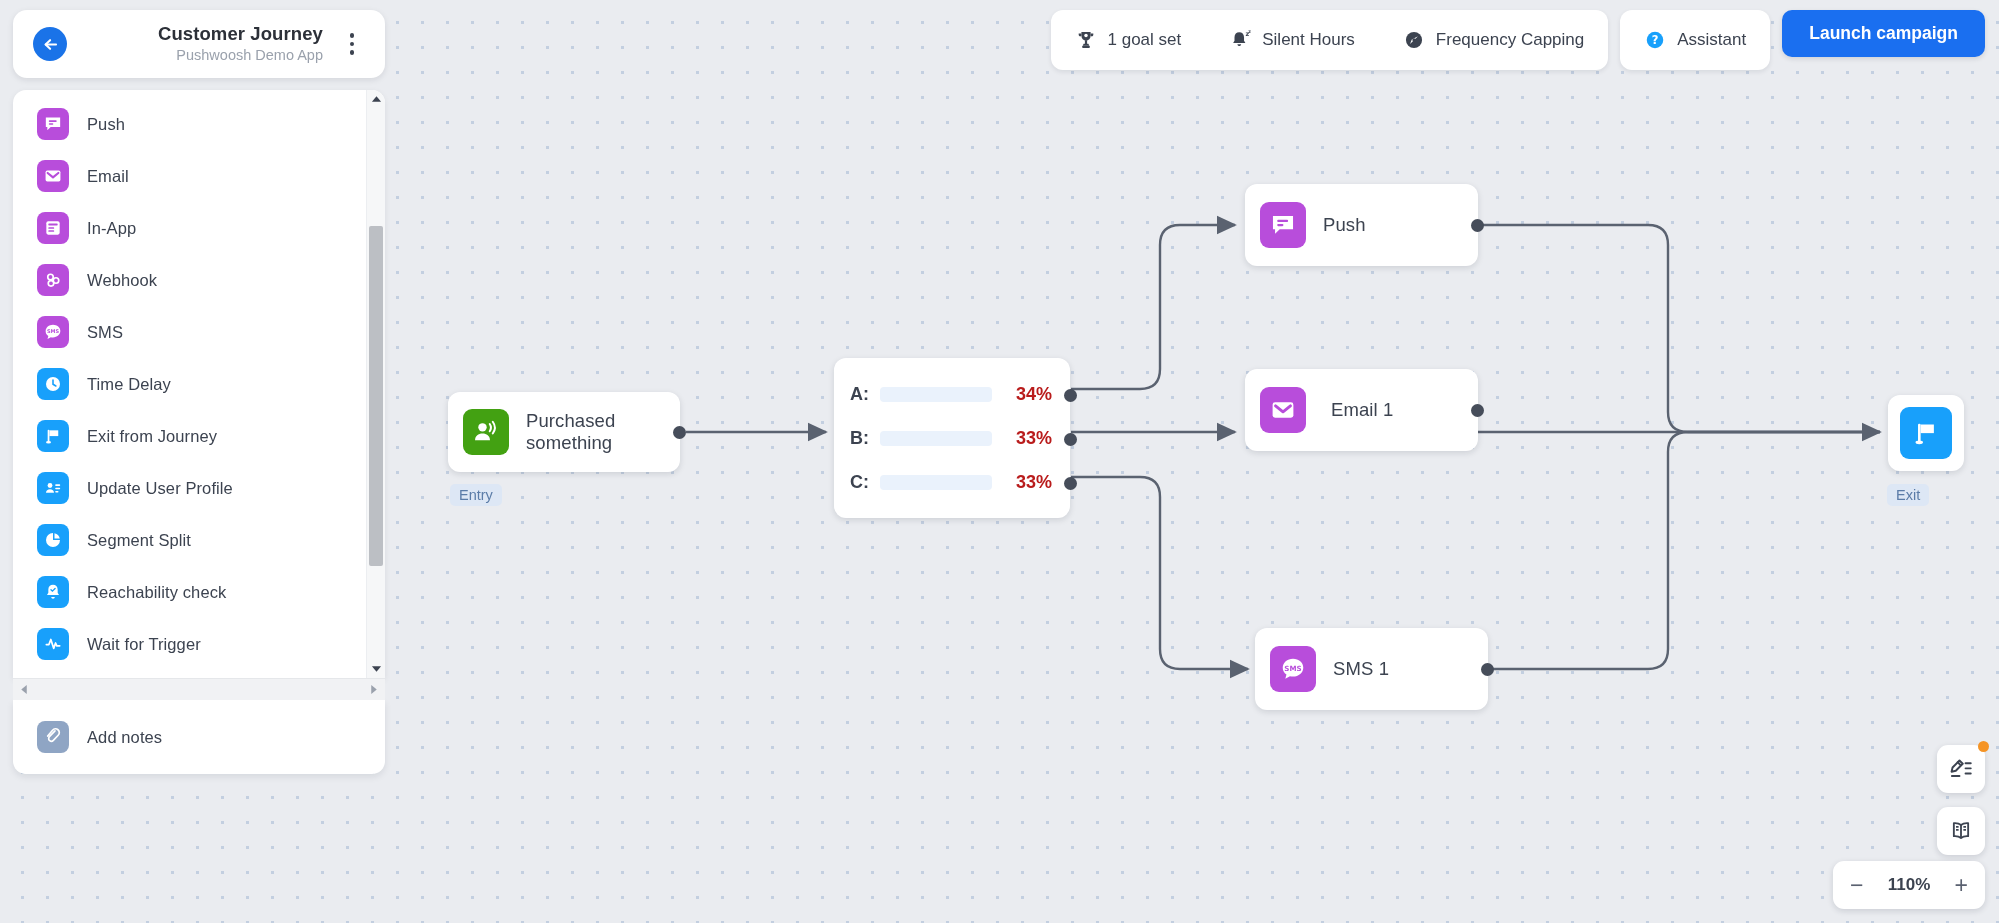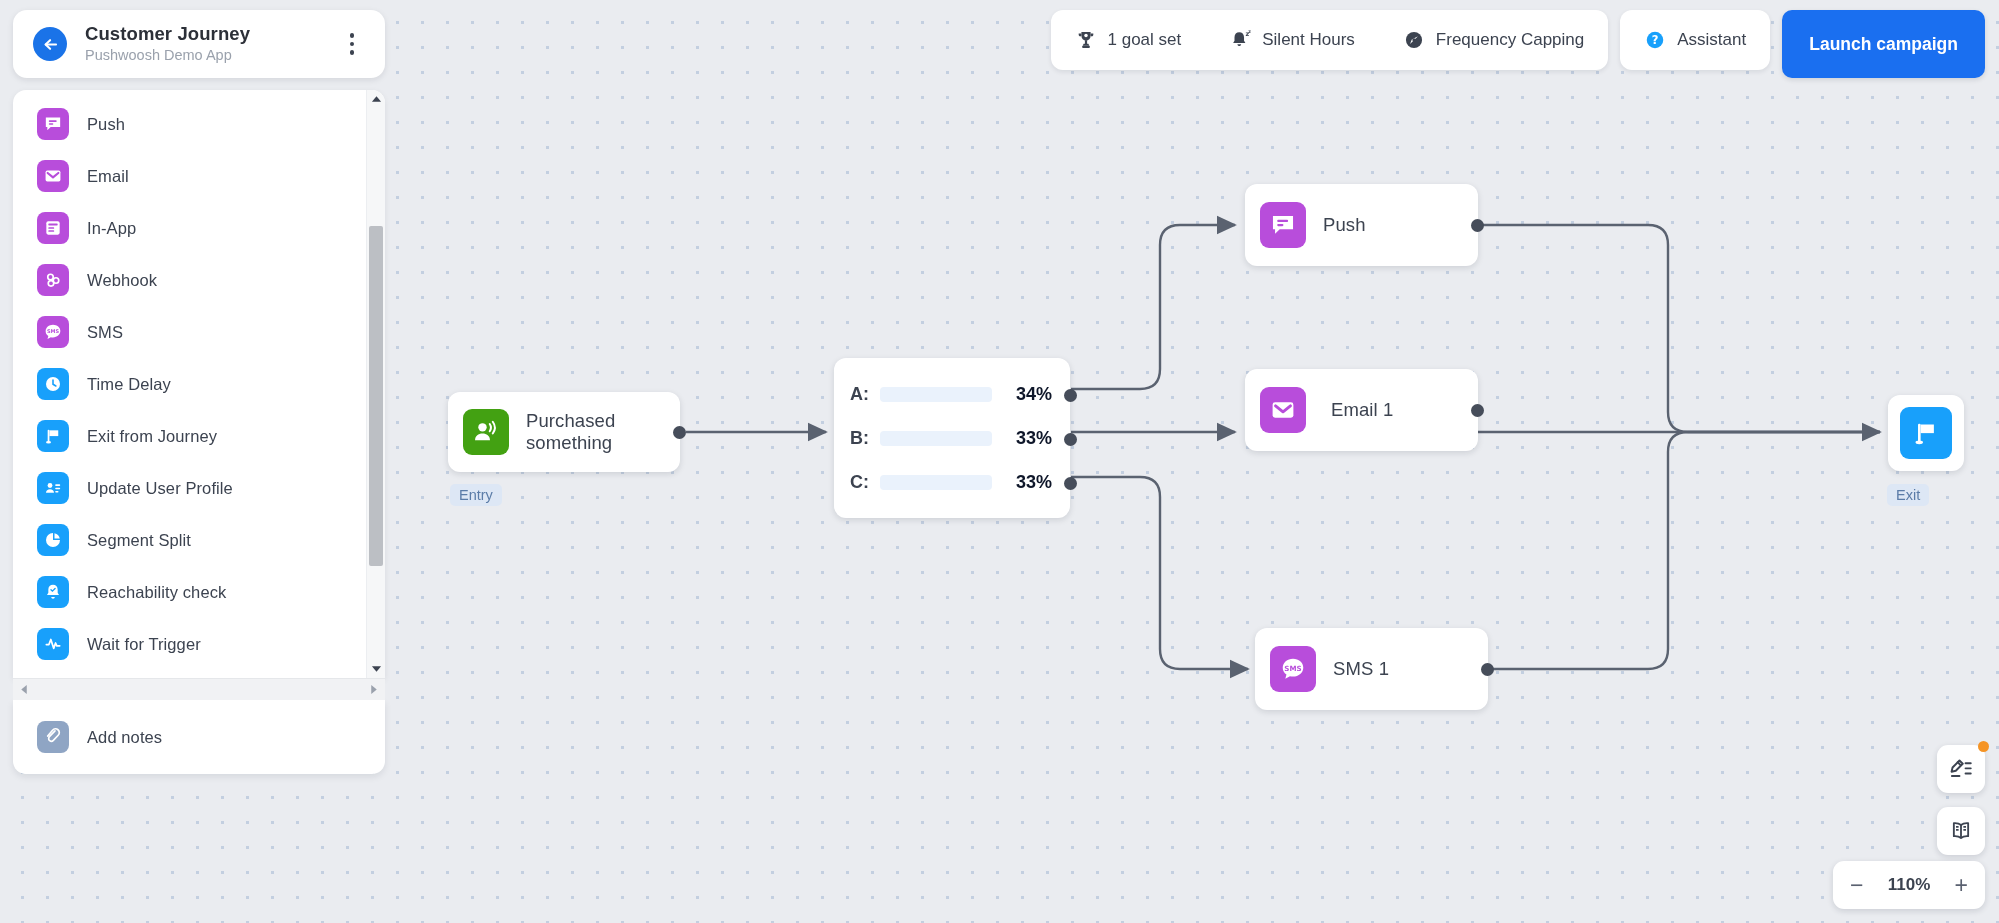--- a/index.html
+++ b/index.html
@@ -22,20 +22,21 @@
 
   
   #left-panel { position: absolute; left: 13px; top: 10px; width: 372px; }
 
   .journey-header {
     background: #fff; border-radius: 14px;
     height: 68px;
     display: flex; align-items: center; gap: 18px;
     padding: 0 22px 0 20px;
     box-shadow: 0 2px 6px rgba(16,24,40,.10);
+    text-align: right;
   }
   .back-circle {
     width: 34px; height: 34px; border-radius: 50%;
     background: #1a73e8; flex: 0 0 auto;
     display: flex; align-items: center; justify-content: center;
     cursor: pointer;
   }
   .back-circle svg { display: block; }
   .jh-text { flex: 1 1 auto; min-width: 0; }
   .jh-title { font-size: 18.5px; color: #2c3038; font-weight: 600; line-height: 1.25; letter-spacing: .1px; }
@@ -102,21 +103,21 @@
     box-shadow: 0 2px 5px rgba(16,24,40,.09);
   }
   .tb-btn {
     display: flex; align-items: center; gap: 11px;
     padding: 0 24px; height: 100%;
     font-size: 17px; color: #3c4350; cursor: pointer; white-space: nowrap;
   }
   .tb-btn svg { display: block; flex: 0 0 auto; }
   .launch-btn {
     background: #1a6ff0; color: #fff; border-radius: 10px;
-    height: 68px; padding: 0 27px;
+    height: 47px; padding: 0 27px;
     display: flex; align-items: center; font-size: 17.5px; font-weight: 600;
     cursor: pointer; white-space: nowrap;
     box-shadow: 0 2px 5px rgba(16,24,40,.12);
   }
 
   
   .node {
     position: absolute; background: #fff; border-radius: 12px;
     box-shadow: 0 2px 6px rgba(16,24,40,.13);
     display: flex; align-items: center; cursor: pointer;
@@ -133,21 +134,21 @@
   
   #split-node {
     position: absolute; background: #fff; border-radius: 12px;
     box-shadow: 0 2px 6px rgba(16,24,40,.13);
     padding: 14px 18px 14px 16px; cursor: pointer;
   }
   .split-row { display: flex; align-items: center; gap: 10px; height: 44px; }
   .split-letter { font-size: 18px; color: #3c4350; font-weight: 600; width: 22px; }
   .split-track { width: 120px; height: 15px; border-radius: 4px; background: #eaf2fc; overflow: hidden; }
   .split-fill { height: 100%; border-radius: 4px; background: #17a3f5; }
-  .split-pct { font-size: 18px; color: #0f172a; font-weight: 700; width: 54px; text-align: right; }
+  .split-pct { font-size: 18px; color: #b91c1c; font-weight: 700; width: 54px; text-align: right; }
 
   
   .fab {
     position: absolute; width: 48px; height: 48px; background: #fff;
     border-radius: 11px; box-shadow: 0 2px 6px rgba(16,24,40,.14);
     display: flex; align-items: center; justify-content: center; cursor: pointer;
   }
   .fab-dot { position: absolute; top: -4px; right: -4px; width: 11px; height: 11px;
              border-radius: 50%; background: #f59425; }
   .zoom-bar {

